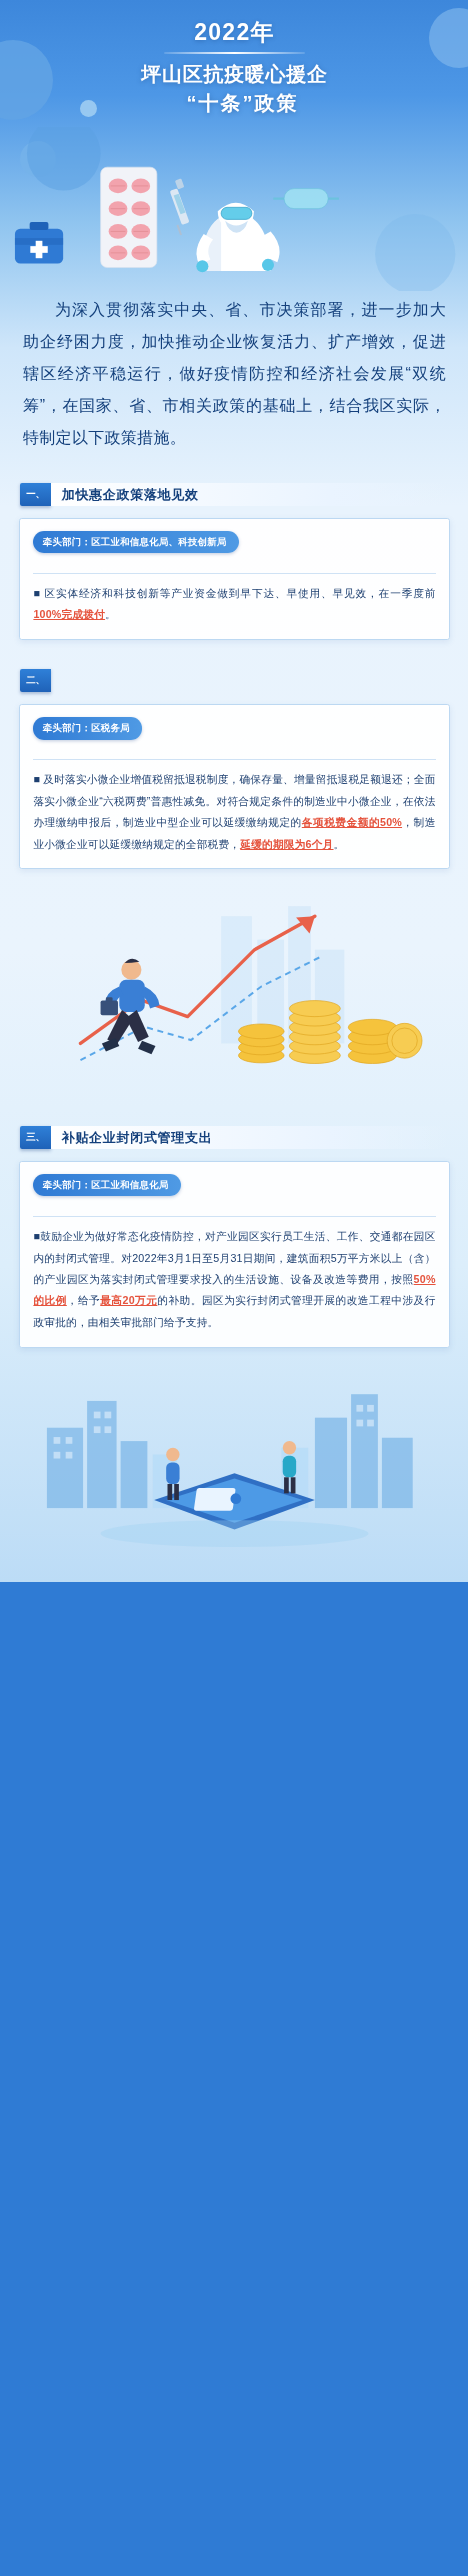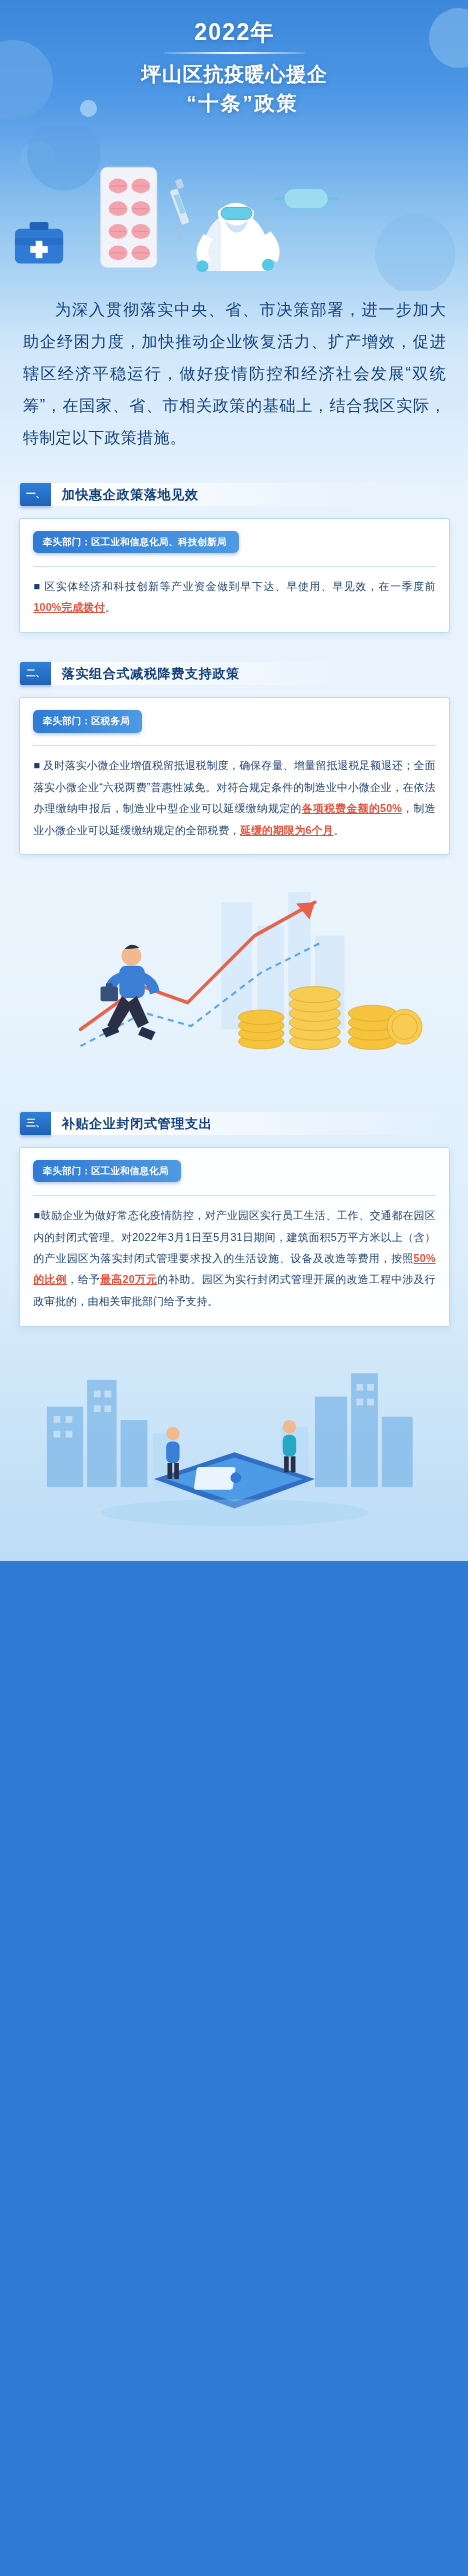--- a/index.html
+++ b/index.html
@@ -139,22 +139,22 @@
     box-shadow: 0 2px 6.7px rgba(40,90,160,.10);
   }
   .dept {
     display: inline-flex;
     align-items: center;
     background: linear-gradient(90deg,#2f7ad4,#4f9ae4);
     color: #ffffff;
     font-size: 9.4px;
     font-weight: bold;
     padding: 4.7px 12px 4.7px 9.4px;
-    border-radius: 5px;
-    margin-bottom: 18px;
+    border-radius: 11px;
+    margin-bottom: 25px;
     box-shadow: 0 1.3px 3.3px rgba(20,60,130,.25);
     letter-spacing: 0.3px;
   }
   .dept-line {
     display: block;
     height: 0.7px;
     background: #cfe2f5;
     margin: -5.4px 0 9.4px 0;
   }
   .body-txt {
@@ -273,23 +273,20 @@
       <span class="dept-line"></span>
       <div class="body-txt">
         <span class="sq">■ </span><span>区实体经济和科技创新等产业资金做到早下达、早使用、早见效，在一季度前</span><span class="mark">100%完成拨付</span><span>。</span>
       </div>
     </div>
   </div>
 
   <div class="sec">
     <div class="sec-head">
       <div class="sec-num">二、</div>
-      <div class="sec-title-wrap">
-        <span class="sec-title">落实组合式减税降费支持政策</span>
-      </div>
     </div>
     <div class="card">
       <div class="dept">牵头部门：区税务局</div>
       <span class="dept-line"></span>
       <div class="body-txt">
         <span class="sq">■ </span><span>及时落实小微企业增值税留抵退税制度，确保存量、增量留抵退税足额退还；全面落实小微企业“六税两费”普惠性减免。对符合规定条件的制造业中小微企业，在依法办理缴纳申报后，制造业中型企业可以延缓缴纳规定的</span><span class="mark">各项税费金额的50%</span><span>，制造业小微企业可以延缓缴纳规定的全部税费，</span><span class="mark">延缓的期限为6个月</span><span>。</span>
       </div>
     </div>
 
     <div class="illus">

